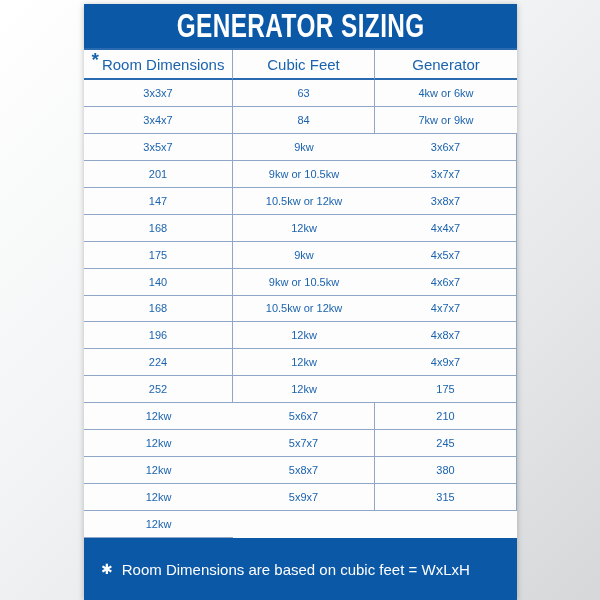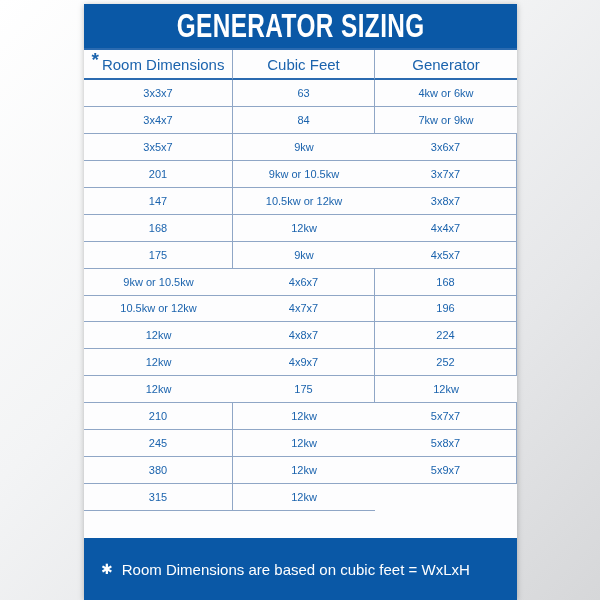--- a/index.html
+++ b/index.html
@@ -125,20 +125,21 @@
 
   <div class="cell c1">3x8x7</div>
   <div class="cell c2">168</div>
   <div class="cell c3">12kw</div>
 
   <div class="cell c1">4x4x7</div>
   <div class="cell c2">175</div>
   <div class="cell c3">9kw</div>
 
   <div class="cell c1">4x5x7</div>
+  <div class="cell c2">140</div>
   <div class="cell c3">9kw or 10.5kw</div>
 
   <div class="cell c1">4x6x7</div>
   <div class="cell c2">168</div>
   <div class="cell c3">10.5kw or 12kw</div>
 
   <div class="cell c1">4x7x7</div>
   <div class="cell c2">196</div>
   <div class="cell c3">12kw</div>
 
@@ -146,20 +147,21 @@
   <div class="cell c2">224</div>
   <div class="cell c3">12kw</div>
 
   <div class="cell c1">4x9x7</div>
   <div class="cell c2">252</div>
   <div class="cell c3">12kw</div>
 
   <div class="cell c2">175</div>
   <div class="cell c3">12kw</div>
 
+  <div class="cell c1">5x6x7</div>
   <div class="cell c2">210</div>
   <div class="cell c3">12kw</div>
 
   <div class="cell c1">5x7x7</div>
   <div class="cell c2">245</div>
   <div class="cell c3">12kw</div>
 
   <div class="cell c1">5x8x7</div>
   <div class="cell c2">380</div>
   <div class="cell c3">12kw</div>

